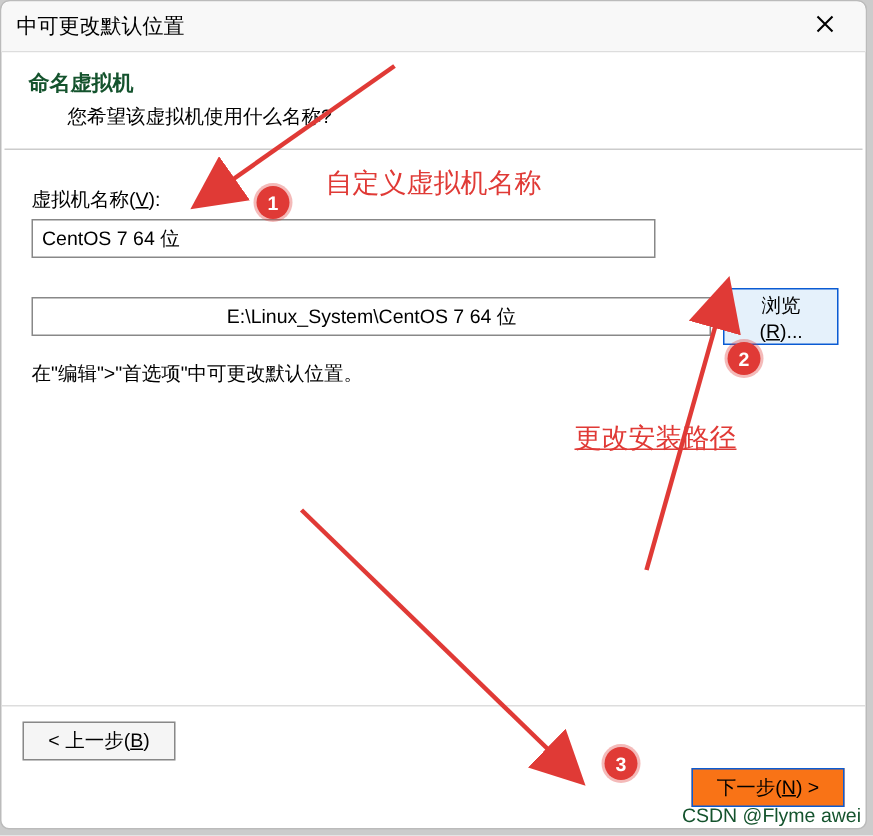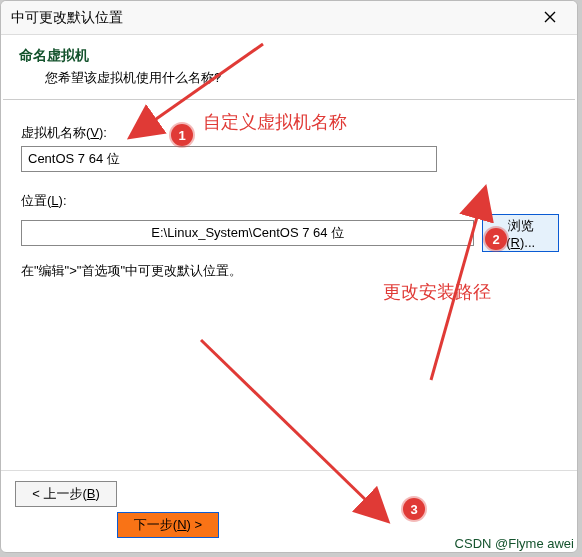--- a/index.html
+++ b/index.html
@@ -102,21 +102,21 @@
       font-size: 13px;
       cursor: pointer;
     }
     .note {
       margin-top: 10px;
       color: #000;
     }
     .group2 { margin-top: 20px; }
     .footer {
       display: flex;
-      justify-content: flex-start;
+      justify-content: space-between;
       gap: 0;
       padding: 10px 14px 14px 14px;
       border-top: 1px solid #dddddd;
     }
     .footer button {
       height: 26px;
       min-width: 102px;
       border: 1px solid #888888;
       background: #f5f5f5;
       font-family: inherit;
@@ -177,21 +177,20 @@
   </div>
   <div class="divider"></div>
 
   <div class="body">
     <label class="field-label">虚拟机名称(<u>V</u>):</label>
     <div class="input-row">
       <input type="text" class="input-name" value="CentOS 7 64 位" style="">
     </div>
 
     <div class="group2">
-      <label class="field-label">位置(<u>L</u>):</label>
       <div class="input-row">
         <input type="text" class="input-location" value="E:\Linux_System\CentOS 7 64 位" style="">
         <button class="browse-btn">浏览(<u>R</u>)...</button>
       </div>
       <div class="note">在"编辑"&gt;"首选项"中可更改默认位置。</div>
     </div>
 
     <svg class="arrow annot" style="left:0; top:0; width:100%; height:100%;">
       <defs>
         <marker id="ah" markerWidth="12" markerHeight="12" refX="3" refY="6" orient="auto">
@@ -200,24 +199,24 @@
       </defs>
 
       <line x1="262" y1="-56" x2="148" y2="24" stroke="#e03a36" stroke-width="3" marker-end="url(#ah)"></line>
 
       <line x1="430" y1="280" x2="478" y2="110" stroke="#e03a36" stroke-width="3" marker-end="url(#ah)"></line>
 
       <line x1="200" y1="240" x2="370" y2="405" stroke="#e03a36" stroke-width="3" marker-end="url(#ah)"></line>
     </svg>
 
     <div class="annot badge" style="left:170px; top:24px;">1</div>
-    <div class="annot annot-text" style="left:202px; top:10px;">自定义虚拟机名称</div>
+    <div class="annot annot-text" style="left:216px; top:10px;">自定义虚拟机名称</div>
 
     <div class="annot badge" style="left:484px; top:128px;">2</div>
-    <div class="annot annot-text" style="left:382px; top:180px;">更改安装路径</div>
+    <div class="annot annot-text" style="left:382px; top:180px;text-decoration:underline;">更改安装路径</div>
 
   </div>
 
   <div class="footer">
     <button>&lt; 上一步(<u>B</u>)</button>
     <button class="primary">下一步(<u>N</u>) &gt;</button>
   </div>
 
   <div class="annot badge" style="left:402px; top:497px;">3</div>
 

